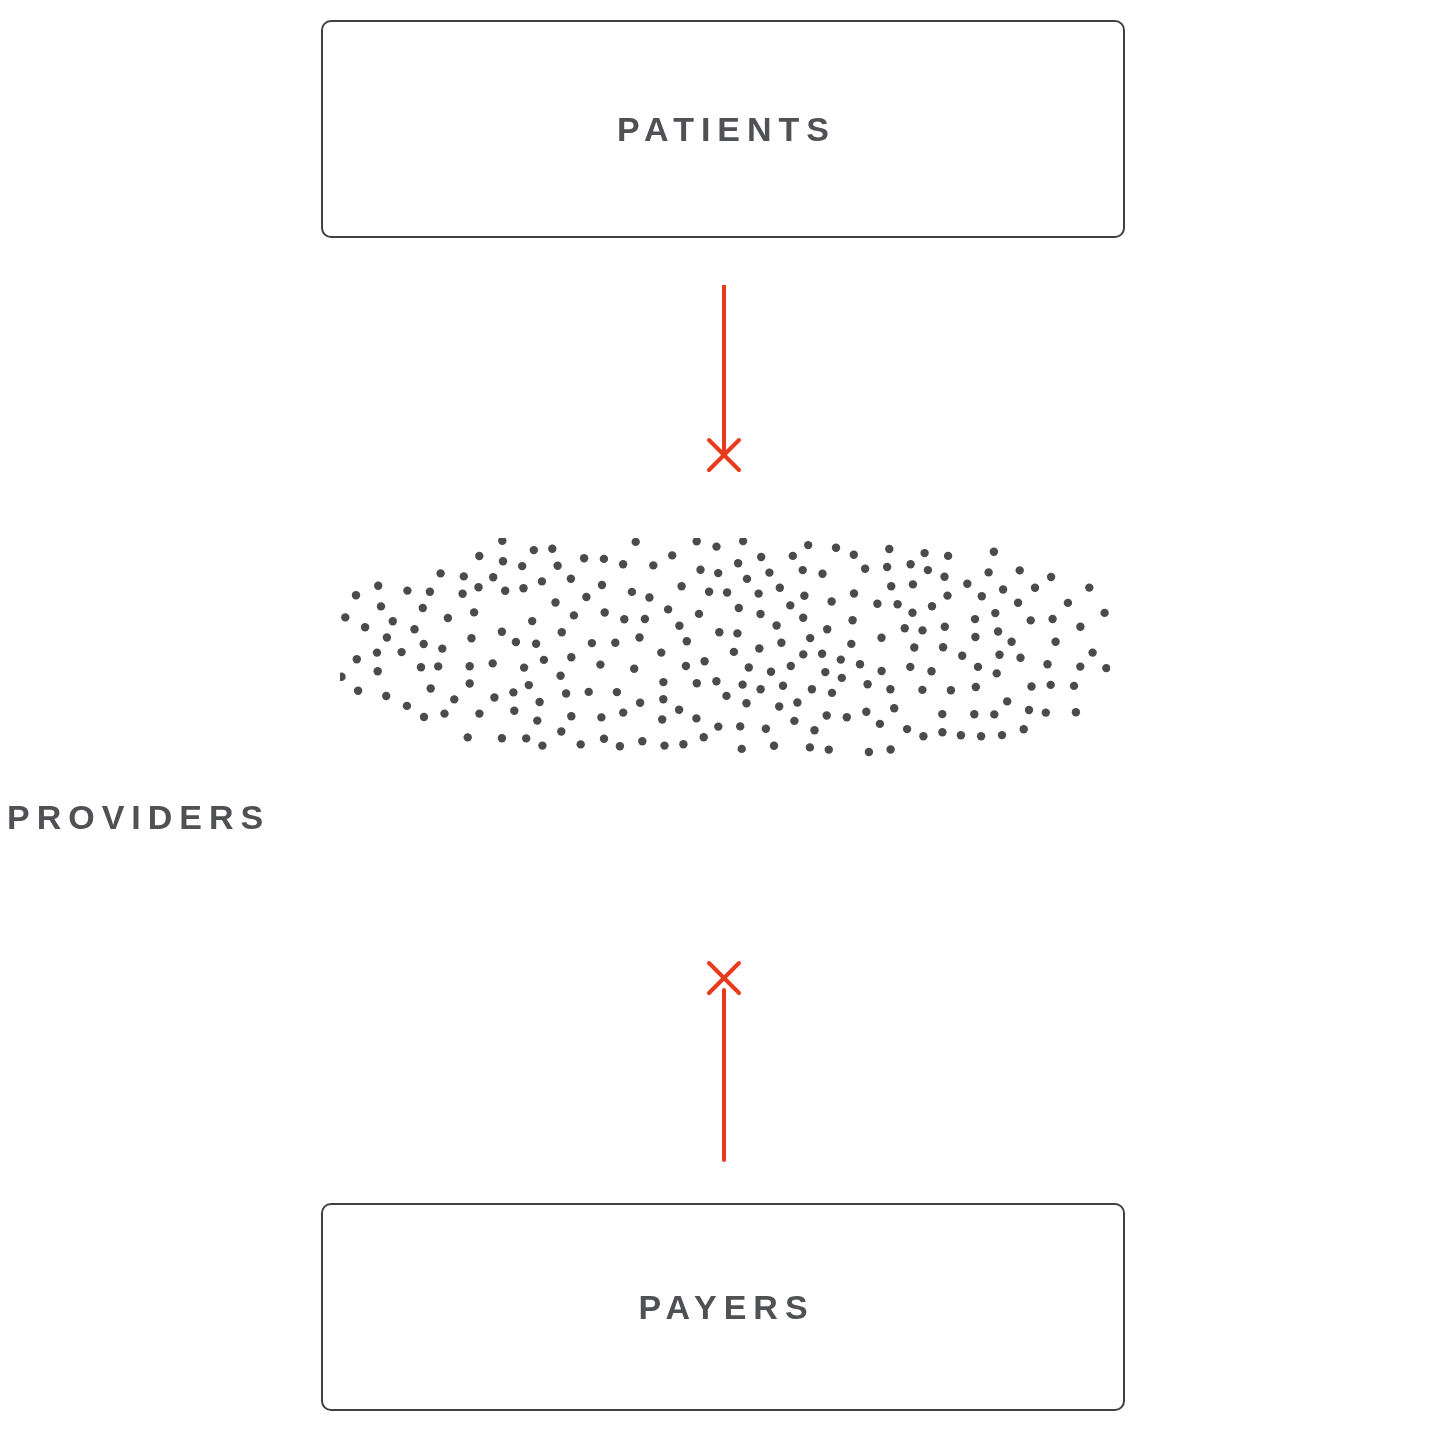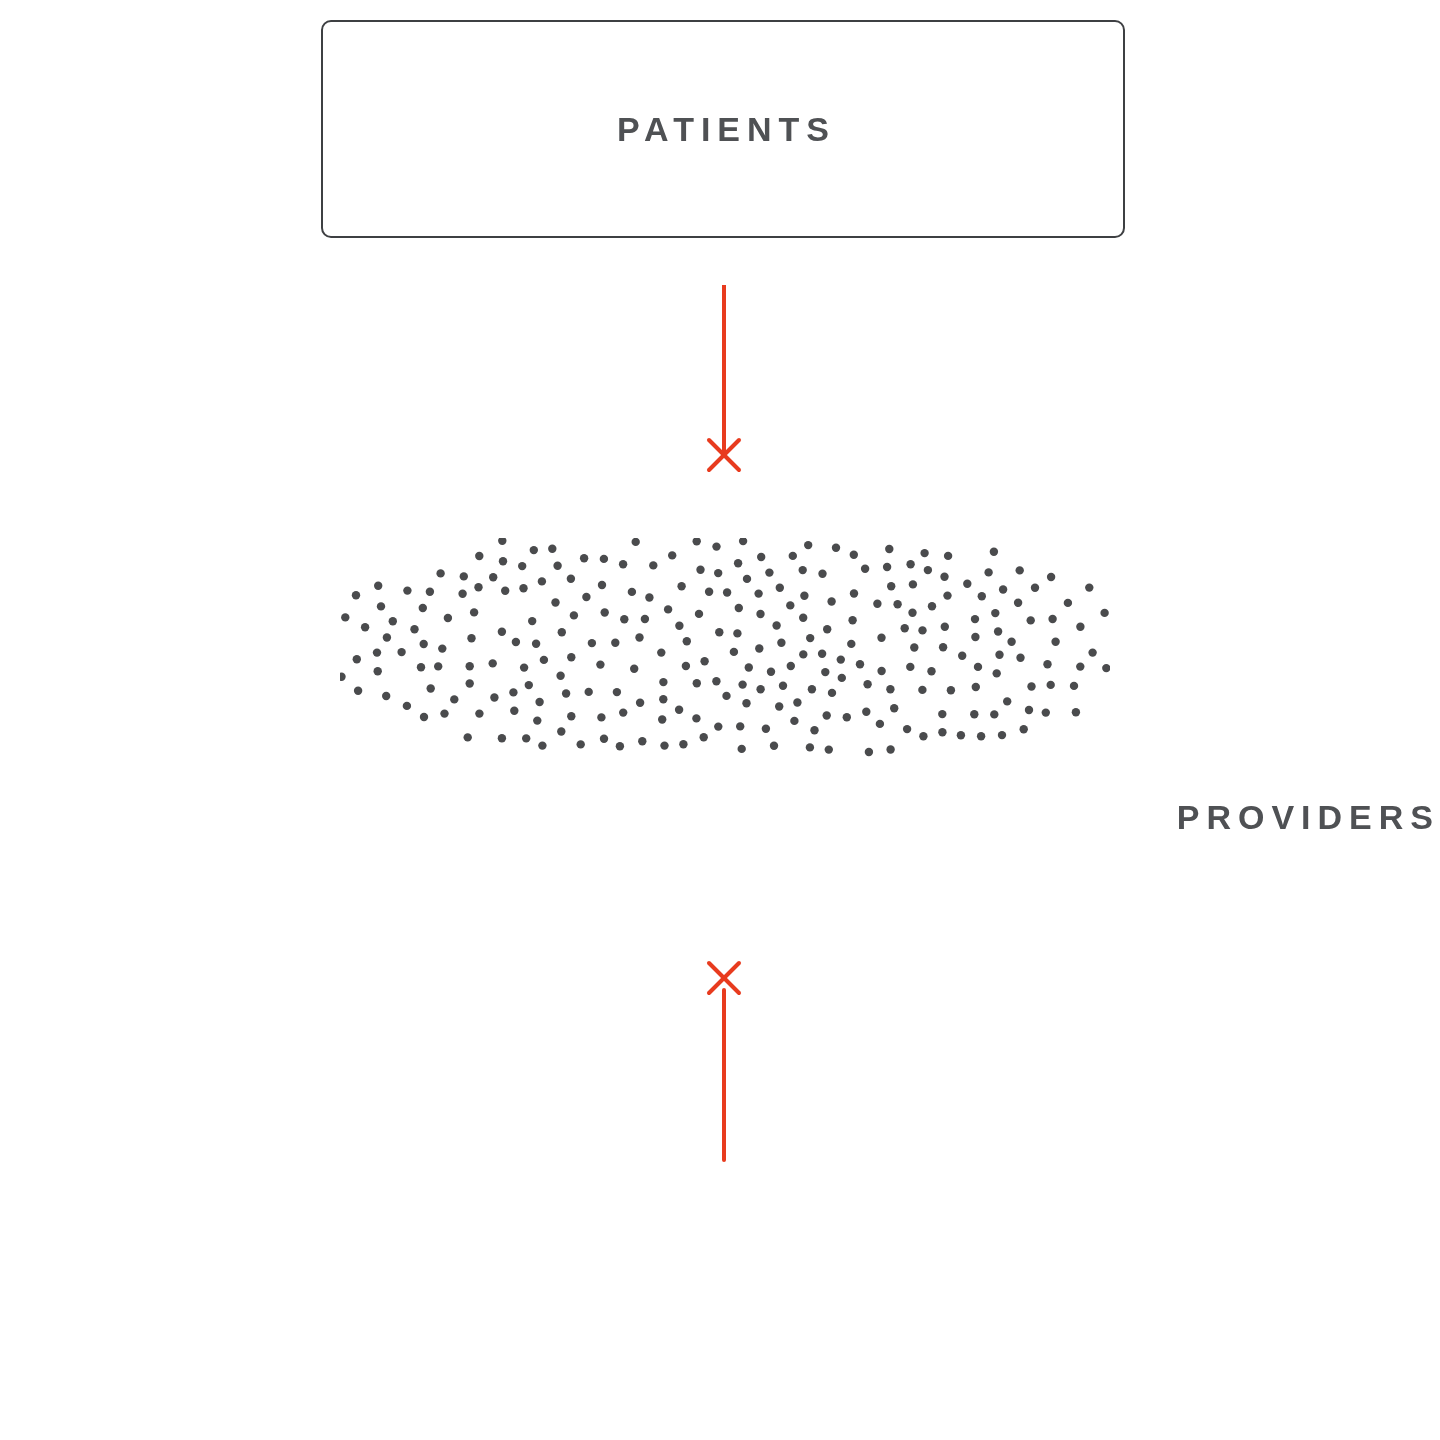--- a/index.html
+++ b/index.html
@@ -51,21 +51,21 @@
     left: 340px;
     top: 538px;
     width: 770px;
     height: 220px;
   }
   .providers-caption {
     position: absolute;
     left: 0;
     top: 793px;
     width: 1440px;
-    text-align: right;
+    text-align: left;
     line-height: 48px;
   }
   .providers-caption .big-label { display: block; }
 </style>
 </head>
 <body>
 
 <div class="canvas">
 
   <div class="box box--top">
@@ -353,14 +353,17 @@
   </div>
 
   <div class="arrow arrow--up">
     <svg width="48" height="205" viewBox="0 0 48 205" fill="none">
       <line x1="9" y1="3" x2="39" y2="33" stroke="currentColor" stroke-width="4" stroke-linecap="round"></line>
       <line x1="39" y1="3" x2="9" y2="33" stroke="currentColor" stroke-width="4" stroke-linecap="round"></line>
       <line x1="24" y1="30" x2="24" y2="200" stroke="currentColor" stroke-width="4" stroke-linecap="round"></line>
     </svg>
   </div>
 
+  <div class="box box--bottom">
+    <span class="big-label">PAYERS</span>
+  </div>
 
 </div>
 
 </body></html>

